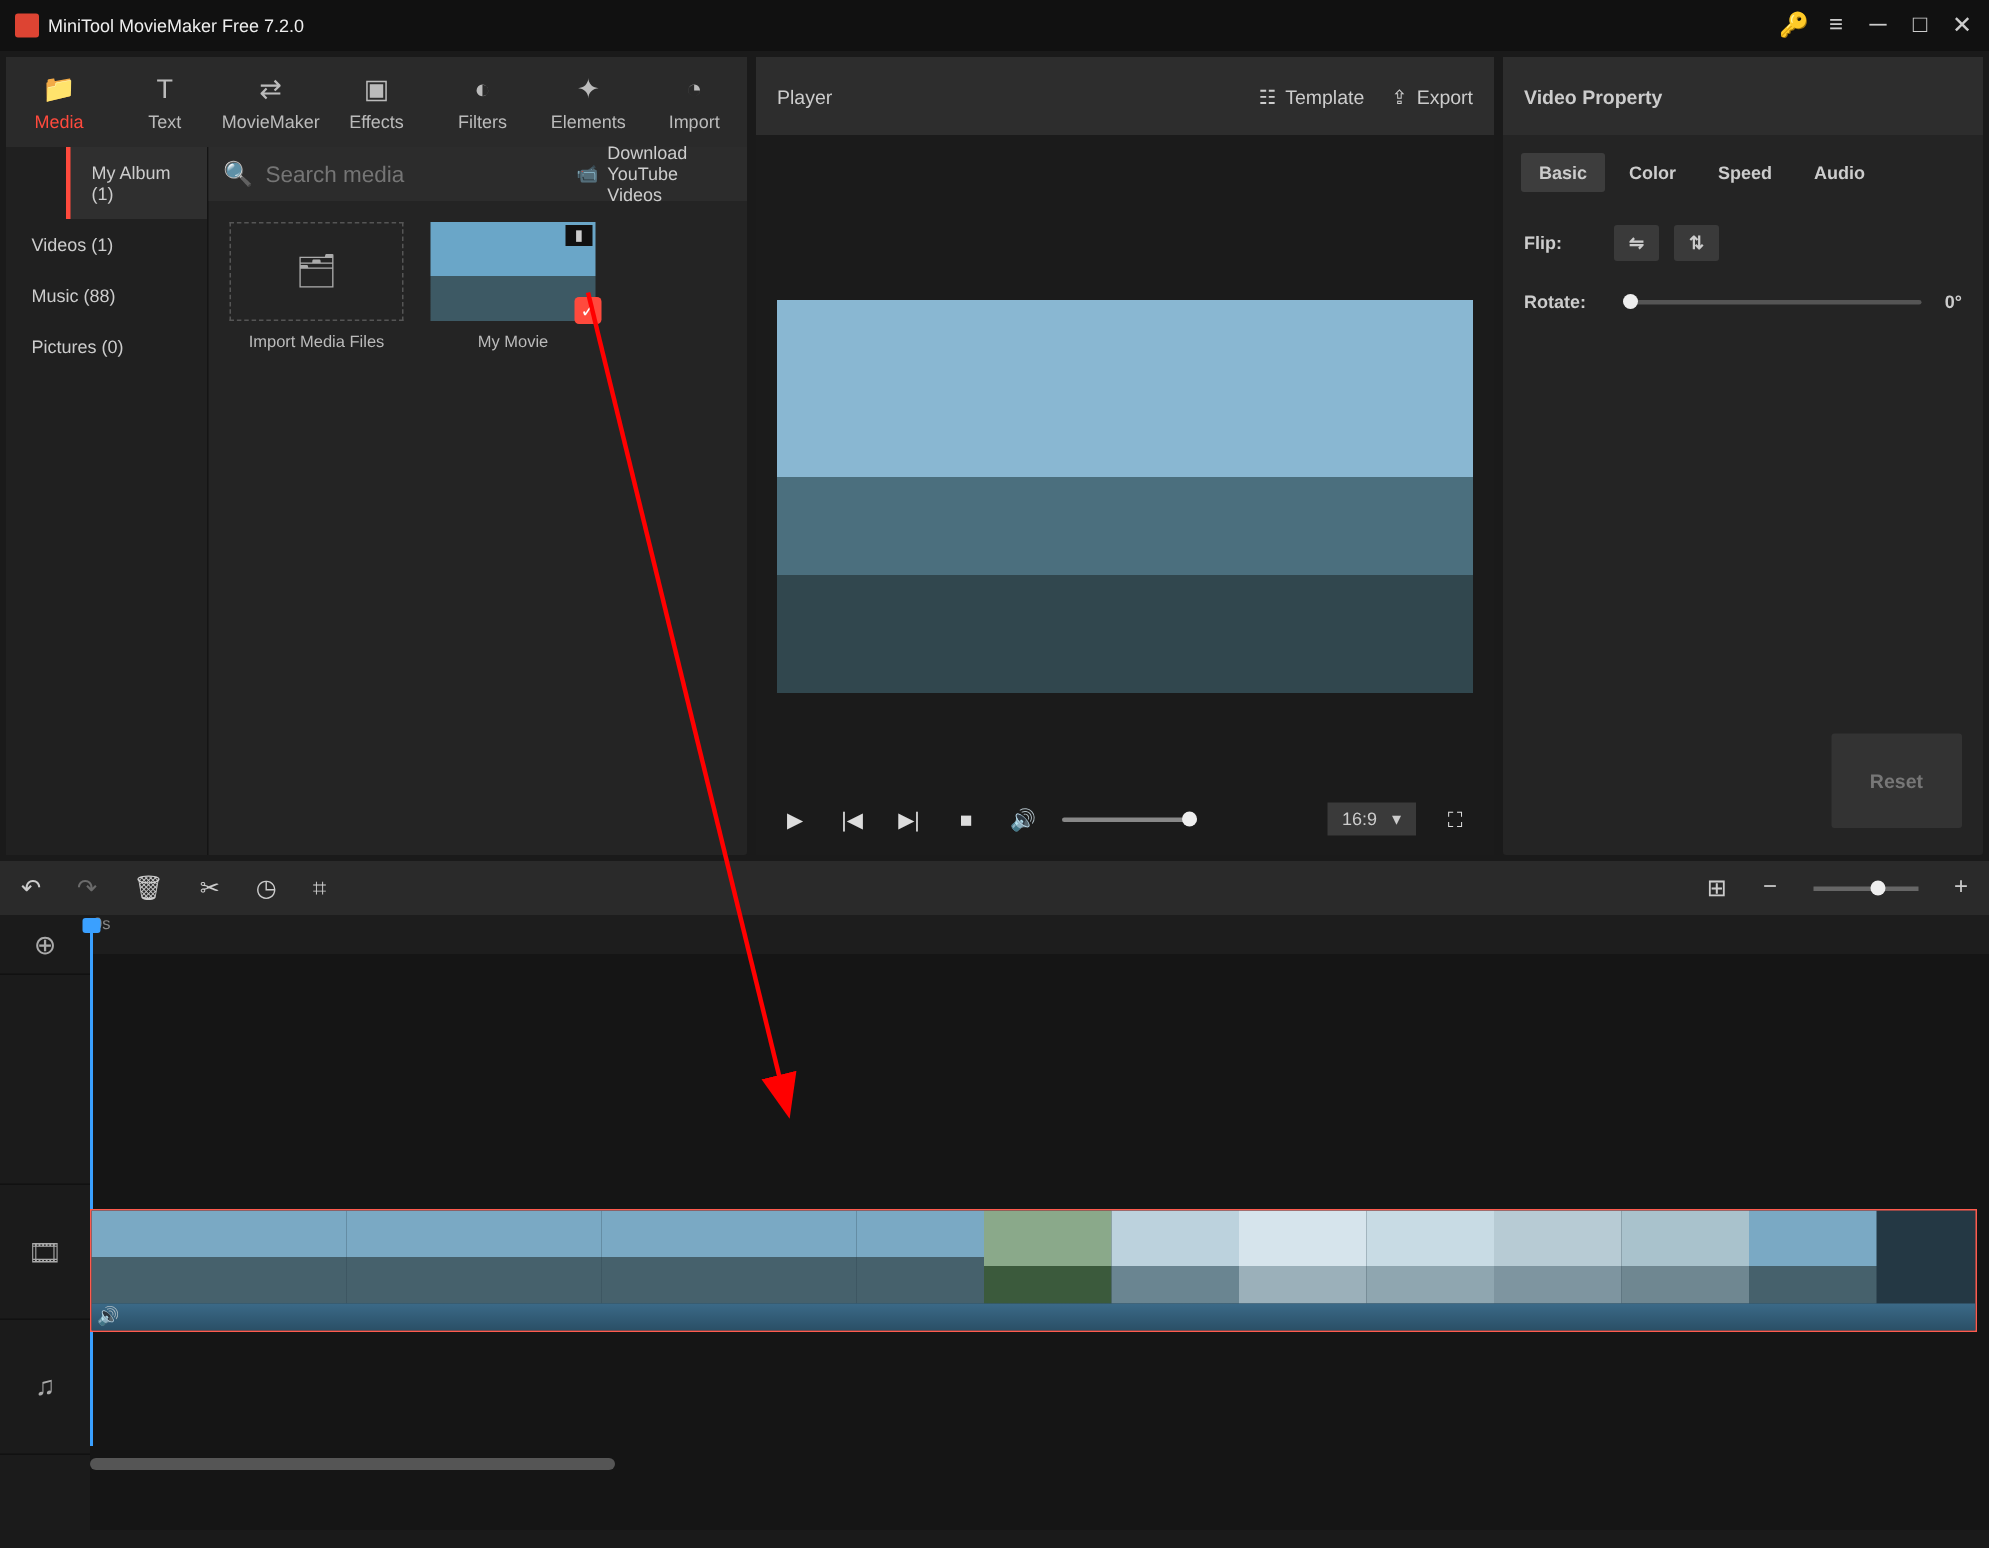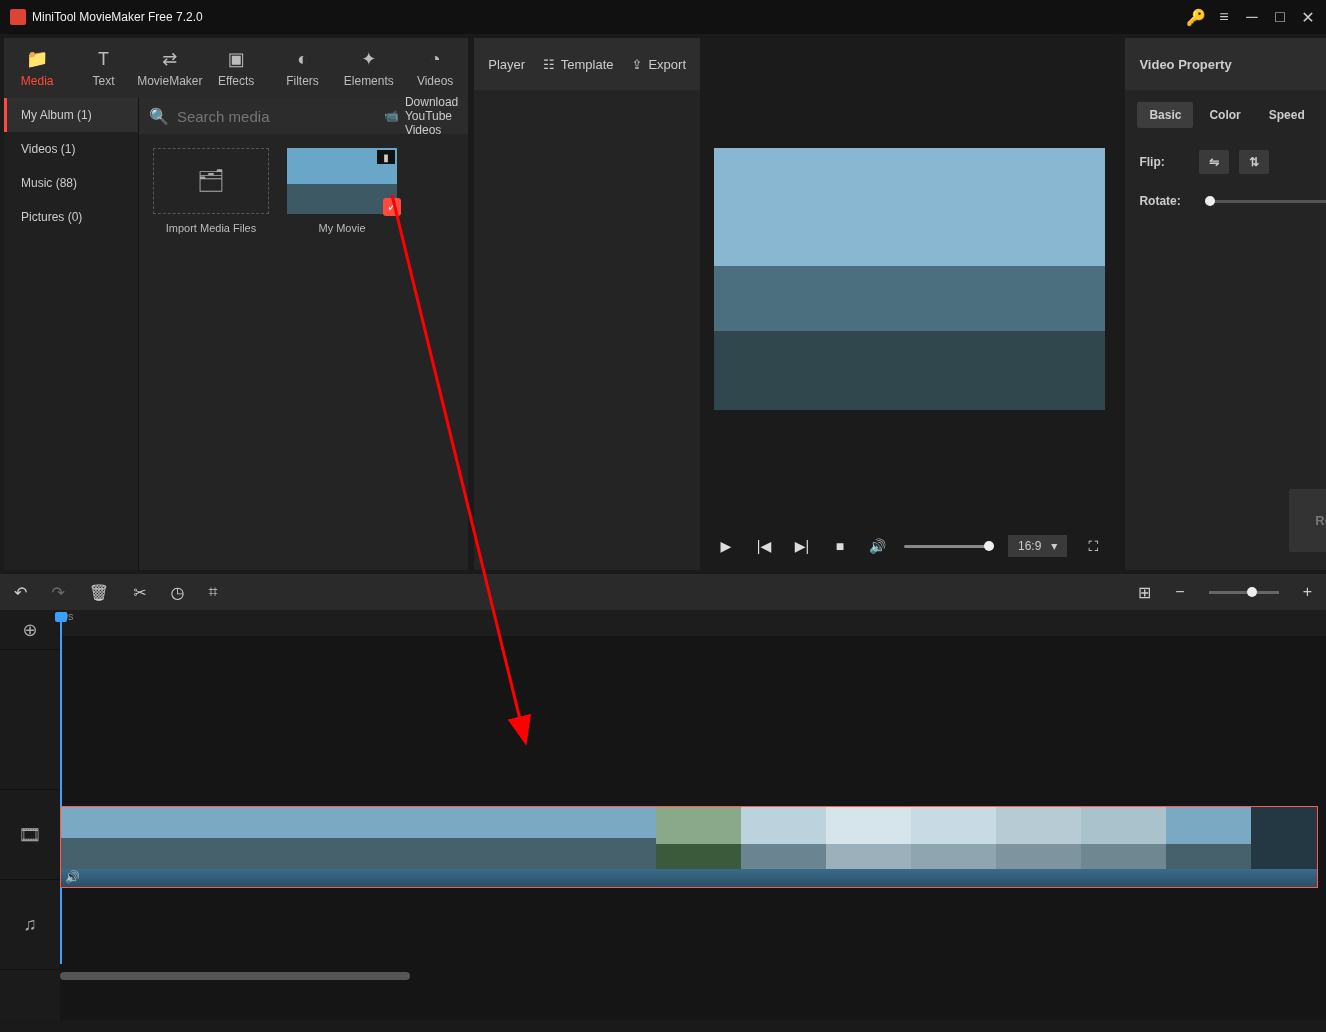--- a/index.html
+++ b/index.html
@@ -13,35 +13,35 @@
 .top { height: 540px; display: flex; gap: 6px; padding: 4px; }
 .panel { background: #242424; border-radius: 2px; }
 .media-panel { width: 494px; display: flex; flex-direction: column; }
 .tabs { display: flex; background: #2a2a2a; height: 60px; }
 .tab { flex: 1; display: flex; flex-direction: column; align-items: center; justify-content: center; gap: 4px; font-size: 12px; color: #bbb; cursor: pointer; }
 .tab.active { color: #ff4a3d; }
 .tab-icon { font-size: 18px; }
 .media-body { flex: 1; display: flex; }
 .sidebar { width: 135px; background: #202020; border-right: 1px solid #141414; }
 .side-item { padding: 10px 14px; font-size: 12px; color: #ccc; cursor: pointer; border-left: 3px solid transparent; }
-.side-item.active { background: #2f2f2f; border-left-color: #ff4a3d; }
+.side-item.active { background: #2f2f2f; border-left-color: #ff4a3d; margin-left: 40px; }
 .media-right { flex: 1; display: flex; flex-direction: column; }
 .search-row { height: 36px; display: flex; align-items: center; padding: 0 10px; background: #2c2c2c; gap: 8px; }
 .search-row input { flex: 1; background: transparent; border: 0; color: #3b82f6; font-size: 15px; outline: none; }
 .download-link { font-size: 12px; color: #ccc; display: flex; align-items: center; gap: 6px; cursor: pointer; }
 .thumb-area { flex: 1; padding: 14px; display: flex; gap: 18px; align-items: flex-start; }
 .import-box { display: flex; flex-direction: column; align-items: center; gap: 8px; }
 .import-slot { width: 116px; height: 66px; border: 1px dashed #555; display: flex; align-items: center; justify-content: center; font-size: 22px; color: #aaa; }
 .thumb { display: flex; flex-direction: column; align-items: center; gap: 8px; position: relative; }
 .thumb-img { width: 110px; height: 66px; background: linear-gradient(#6aa6c8 0 55%, #3d5964 55% 100%); position: relative; }
 .thumb-img .vicon { position: absolute; top: 2px; right: 2px; width: 18px; height: 14px; background: #111; display:flex;align-items:center;justify-content:center;color:#ccc;font-size:10px; }
 .thumb-img .check { position: absolute; bottom: -2px; right: -4px; width: 18px; height: 18px; background: #ff4a3d; border-radius: 3px; display:flex;align-items:center;justify-content:center;color:#fff;font-size:12px; }
 .caption { font-size: 11px; color: #bbb; }
 
-.player-panel { flex: 1; display: flex; flex-direction: row; }
+.player-panel { flex: 1; display: flex; flex-direction: column; }
 .player-head { height: 52px; display: flex; align-items: center; padding: 0 14px; background: #2d2d2d; }
 .player-head .label { flex: 1; font-size: 13px; }
 .hbtn { display: flex; align-items: center; gap: 6px; font-size: 13px; color: #ccc; cursor: pointer; margin-left: 18px; }
 .player-body { flex: 1; background: #1b1b1b; display: flex; flex-direction: column; justify-content: flex-end; padding: 12px 14px; position: relative; }
 .preview { position: absolute; top: 110px; left: 14px; right: 14px; height: 262px; background: linear-gradient(#89b7d2 0 45%, #4b6f7e 45% 70%, #31474e 70% 100%); }
 .progress-row { display: flex; align-items: center; gap: 8px; margin-bottom: 10px; }
 .progress-track { flex: 1; height: 4px; background: #555; border-radius: 2px; position: relative; }
 .progress-track .dot { position: absolute; left: 0; top: -4px; width: 12px; height: 12px; background: #eee; border-radius: 50%; }
 .timecode { font-size: 13px; letter-spacing: .5px; }
 .timecode .cur { color: #ff4a3d; }
@@ -118,21 +118,21 @@
       <div class="tab">
           <div class="tab-icon">◐</div>
           <span>Filters</span>
         </div>
       <div class="tab">
           <div class="tab-icon">✦</div>
           <span>Elements</span>
         </div>
       <div class="tab">
           <div class="tab-icon">◔</div>
-          <span>Videos</span>
+          <span>Import</span>
         </div>
     </div>
     <div class="media-body">
       <div class="sidebar">
         <div class="side-item active"><span>My Album (1)</span></div>
         <div class="side-item"><span>Videos (1)</span></div>
         <div class="side-item"><span>Music (88)</span></div>
         <div class="side-item"><span>Pictures (0)</span></div>
       </div>
       <div class="media-right">

